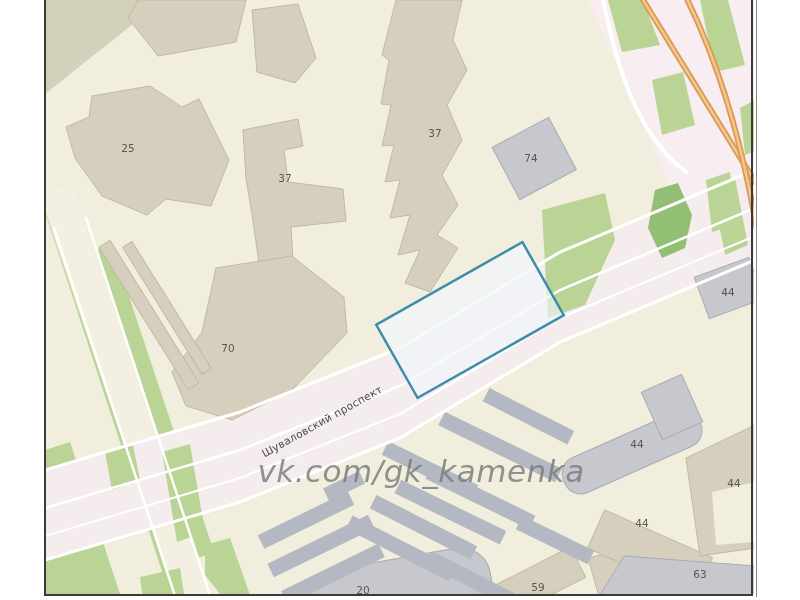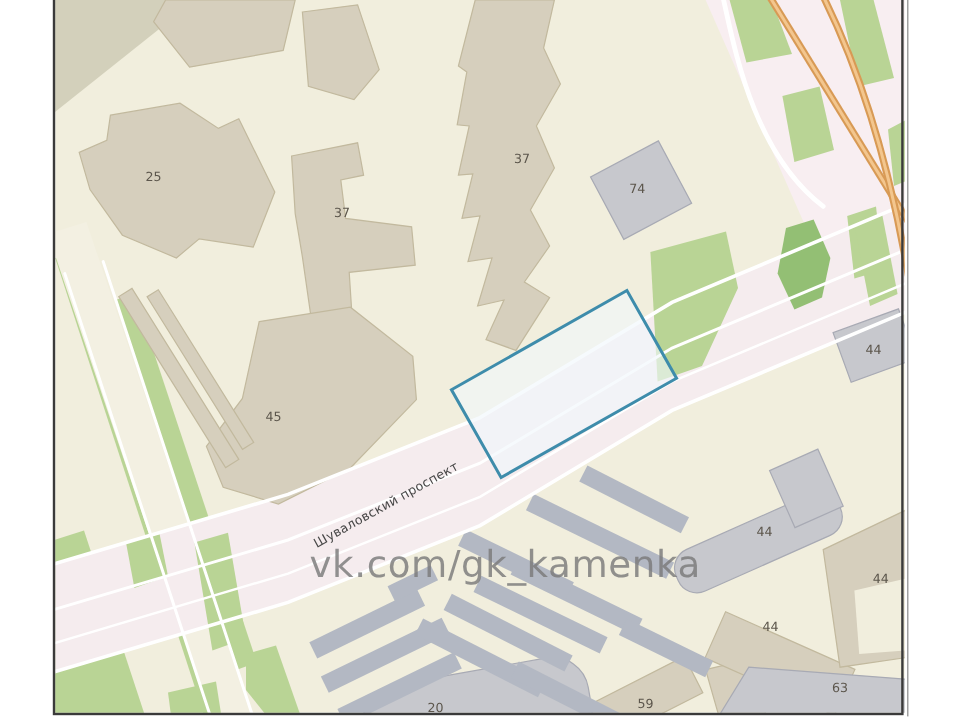--- a/index.html
+++ b/index.html
@@ -38,21 +38,21 @@
   }
   .street{
     position:absolute;left:322px;top:421px;
     transform:translate(-50%,-50%) rotate(-29deg);
     font-size:10.5px;letter-spacing:.3px;color:var(--street-label-color);white-space:nowrap;
   }
   .watermark{
     position:absolute;left:421px;top:471px;
     transform:translate(-50%,-50%);
     font-size:31px;letter-spacing:.5px;color:var(--watermark-color);
-    opacity:.82;white-space:nowrap;
+    opacity:.82;white-space:nowrap;font-style:italic;
   }
 </style>
 </head>
 <body>
 
 <div class="page">
 
   <svg class="map-svg" width="800" height="600" viewBox="0 0 800 600">
     <defs>
       <clipPath id="mc">
@@ -204,21 +204,21 @@
     </g>
   </svg>
 
   <div class="frame"></div>
   <div class="frame2"></div>
 
   <div class="blabel" style="left:128px;top:148px">25</div>
   <div class="blabel" style="left:285px;top:178px">37</div>
   <div class="blabel" style="left:435px;top:133px">37</div>
   <div class="blabel" style="left:531px;top:158px">74</div>
-  <div class="blabel" style="left:228px;top:348px">45</div>
+  <div class="blabel" style="left:228px;top:348px">70</div>
   <div class="blabel" style="left:728px;top:292px">44</div>
   <div class="blabel" style="left:637px;top:444px">44</div>
   <div class="blabel" style="left:734px;top:483px">44</div>
   <div class="blabel" style="left:642px;top:523px">44</div>
   <div class="blabel" style="left:363px;top:590px">20</div>
   <div class="blabel" style="left:538px;top:587px">59</div>
   <div class="blabel" style="left:700px;top:574px">63</div>
 
   <div class="street">Шуваловский проспект</div>
 

